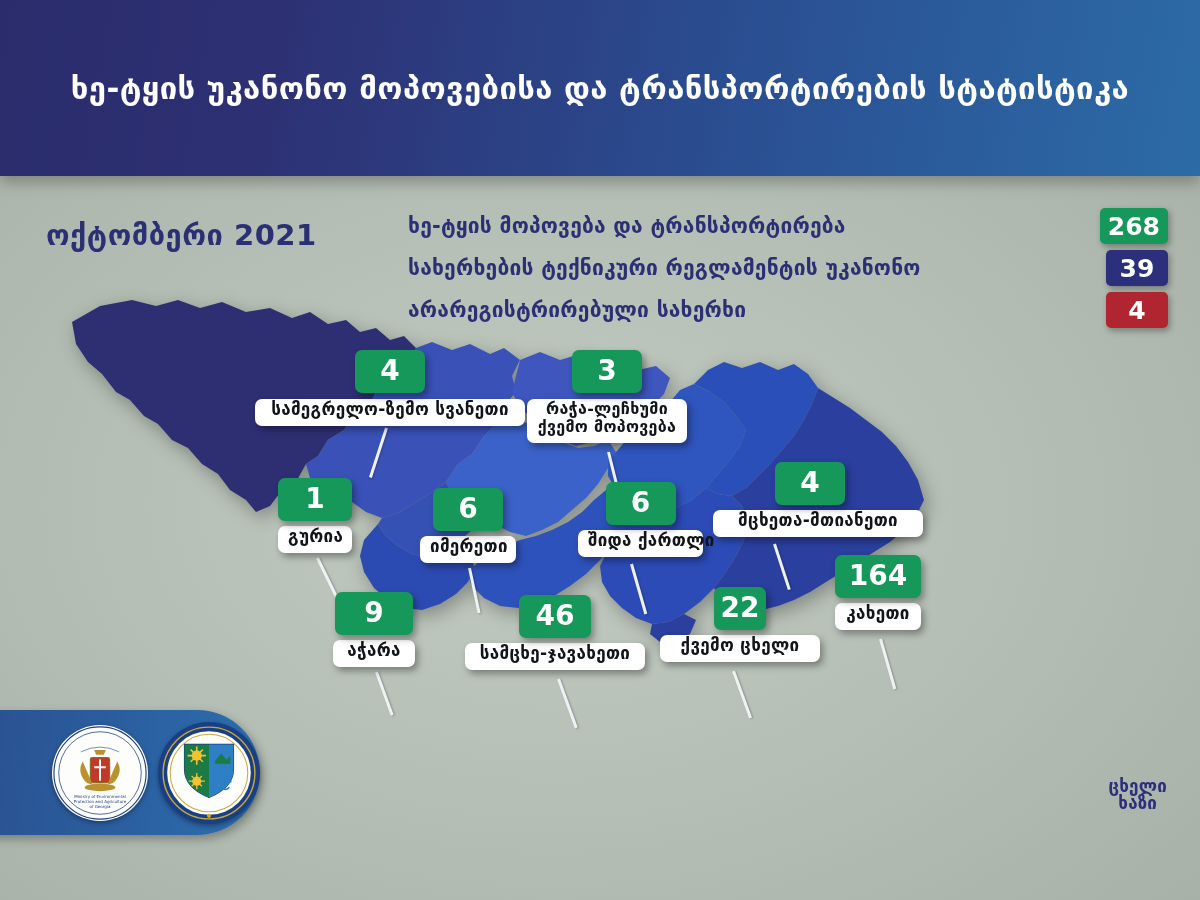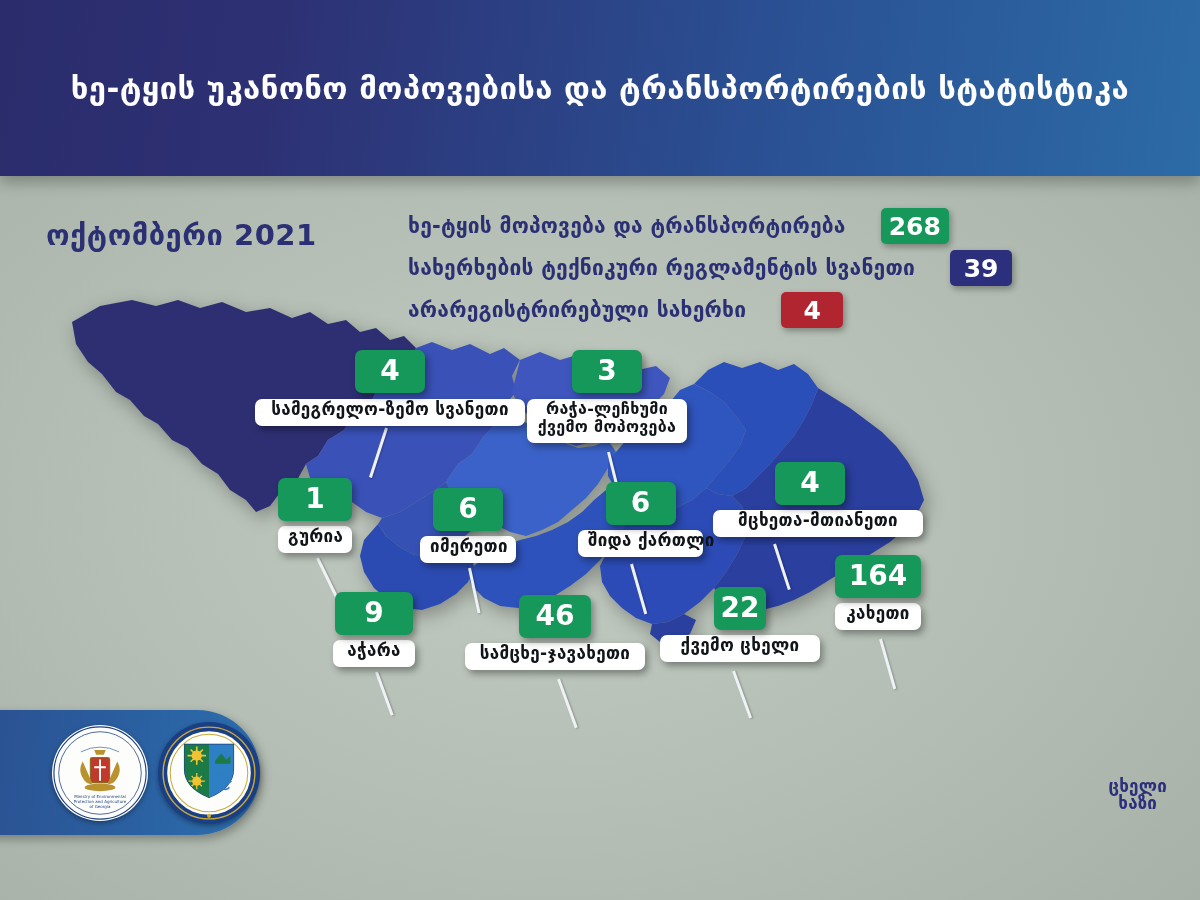--- a/index.html
+++ b/index.html
@@ -30,22 +30,22 @@
 
   
   .date-label{
     position:absolute;left:46px;top:218px;
     color:#2b2f74;font-size:29px;font-weight:700;letter-spacing:.5px;
   }
 
   
   .legend{position:absolute;right:32px;top:208px;width:760px;}
   .legend-row{
-    display:flex;align-items:center;justify-content:flex-start;
-    margin-bottom:6px;height:36px;gap:23px;
+    display:flex;align-items:center;justify-content:space-between;
+    margin-bottom:6px;height:36px;
   }
   .legend-text{
     color:#2b2f74;font-size:21px;font-weight:700;letter-spacing:.2px;
     margin-right:12px;white-space:nowrap;
   }
   .legend-badge{
     min-width:62px;height:36px;border-radius:5px;
     display:flex;align-items:center;justify-content:center;
     color:#fff;font-size:25px;font-weight:700;
     box-shadow:2px 3px 6px rgba(0,0,0,.32);
@@ -115,21 +115,21 @@
   </div>
 
   <div class="date-label">ოქტომბერი 2021</div>
 
   <div class="legend">
     <div class="legend-row">
       <div class="legend-text">ხე-ტყის მოპოვება და ტრანსპორტირება</div>
       <div class="legend-badge badge-green">268</div>
     </div>
     <div class="legend-row">
-      <div class="legend-text">სახერხების ტექნიკური რეგლამენტის სვანეთი</div>
+      <div class="legend-text">სახერხების ტექნიკური რეგლამენტის უკანონო</div>
       <div class="legend-badge badge-navy">39</div>
     </div>
     <div class="legend-row">
       <div class="legend-text">არარეგისტრირებული სახერხი</div>
       <div class="legend-badge badge-red">4</div>
     </div>
   </div>
 
   <div class="map-wrap">
     <svg class="map-svg" viewBox="0 0 940 500" xmlns="http://www.w3.org/2000/svg">

